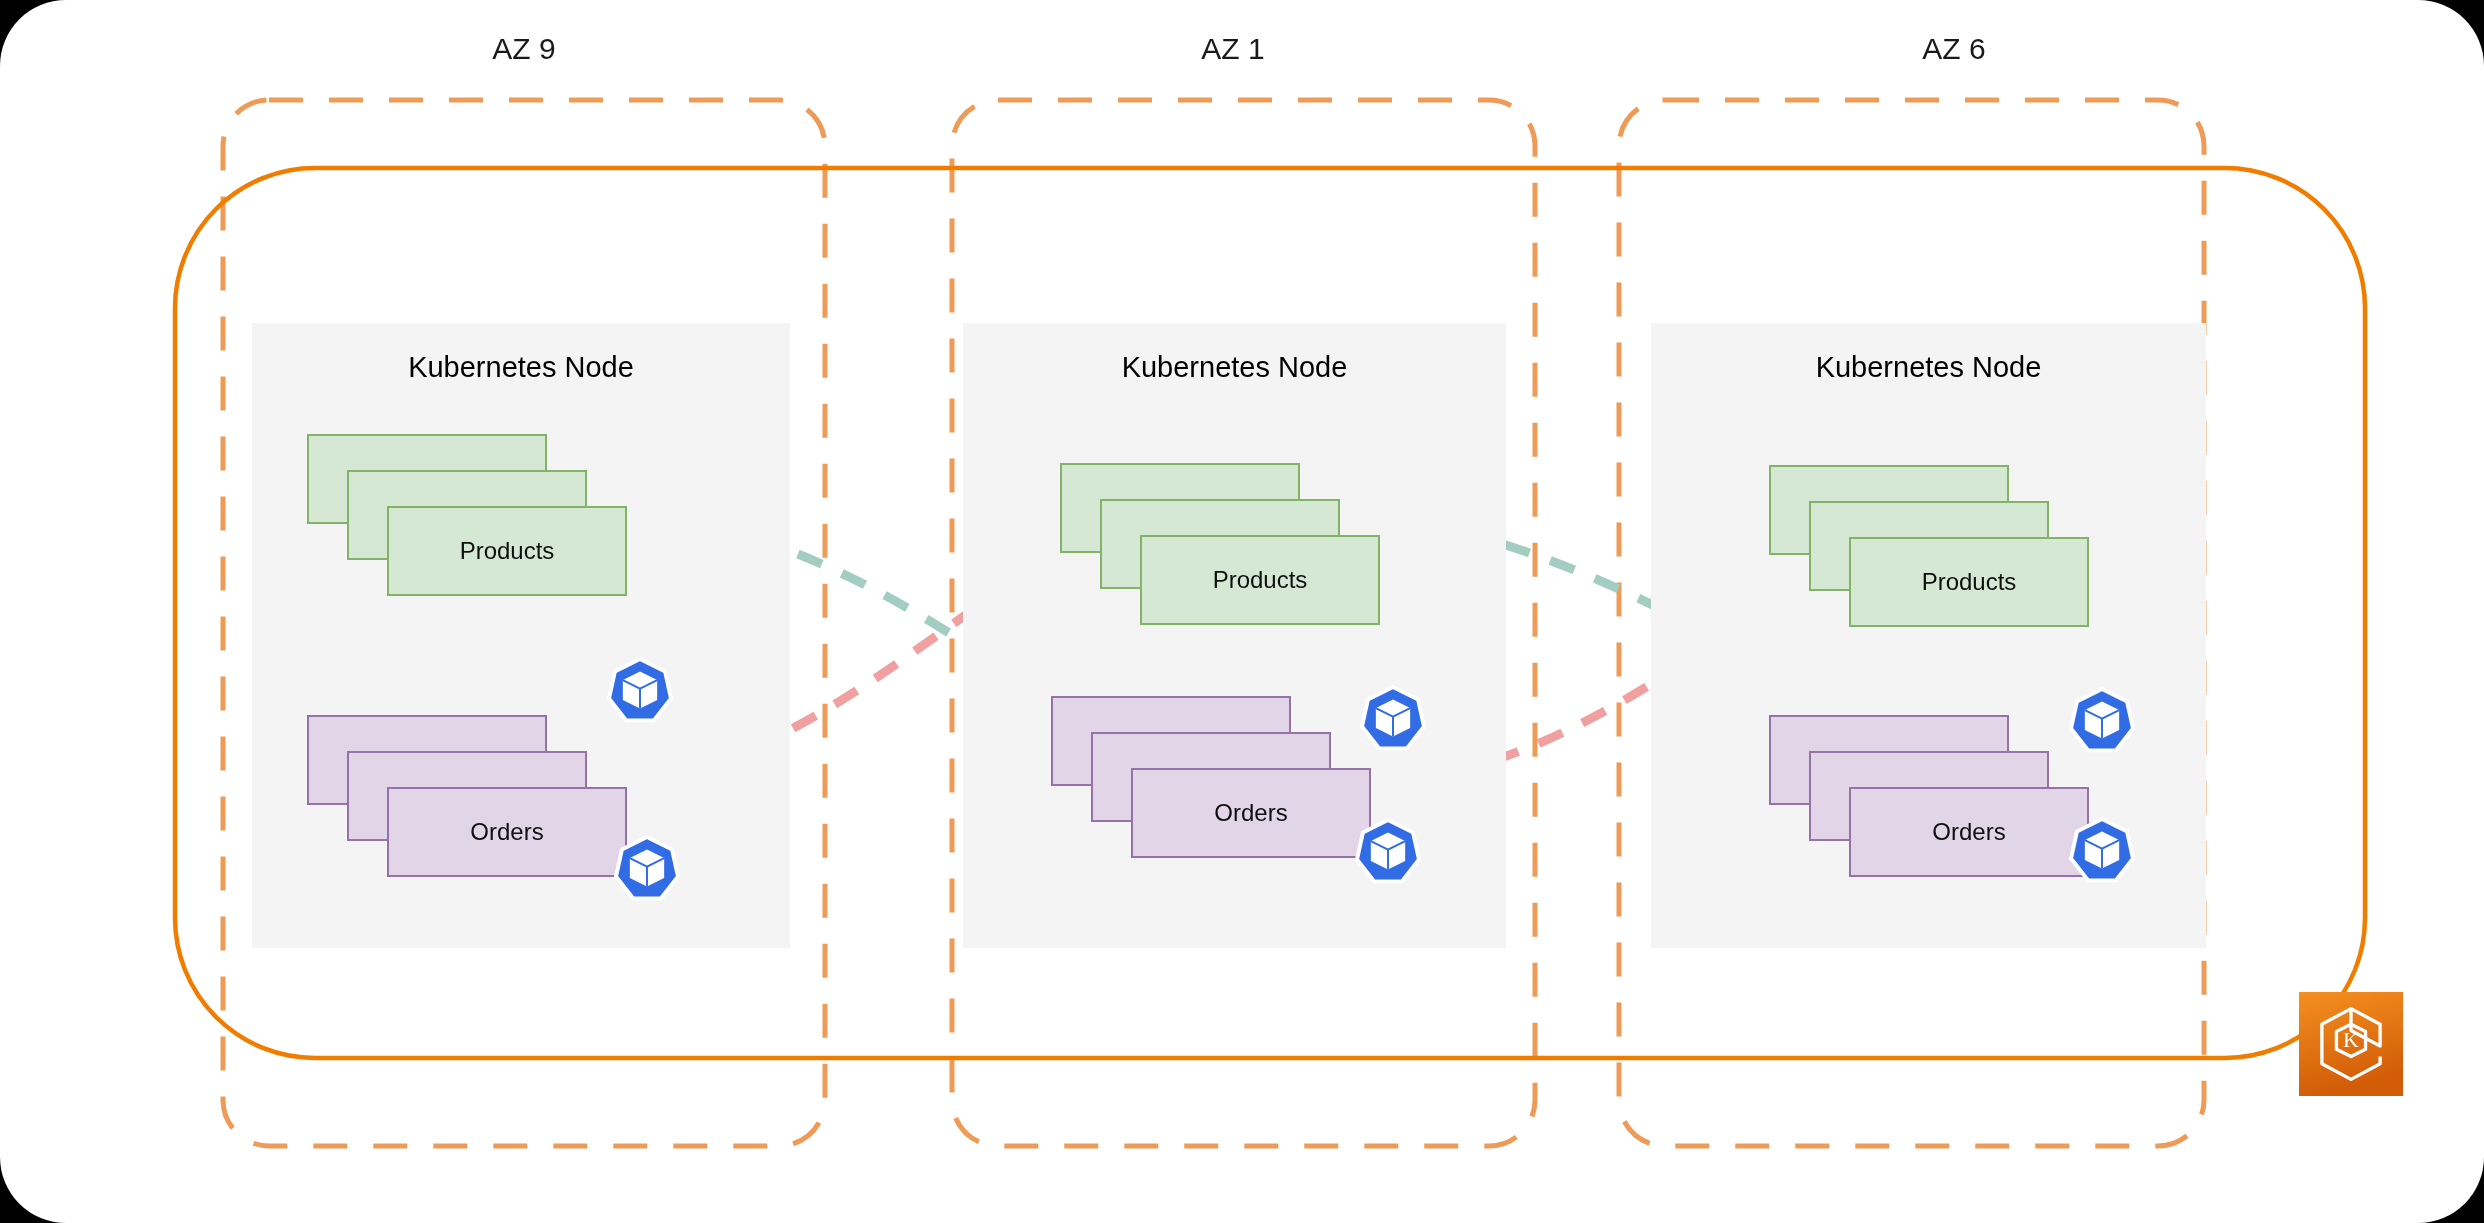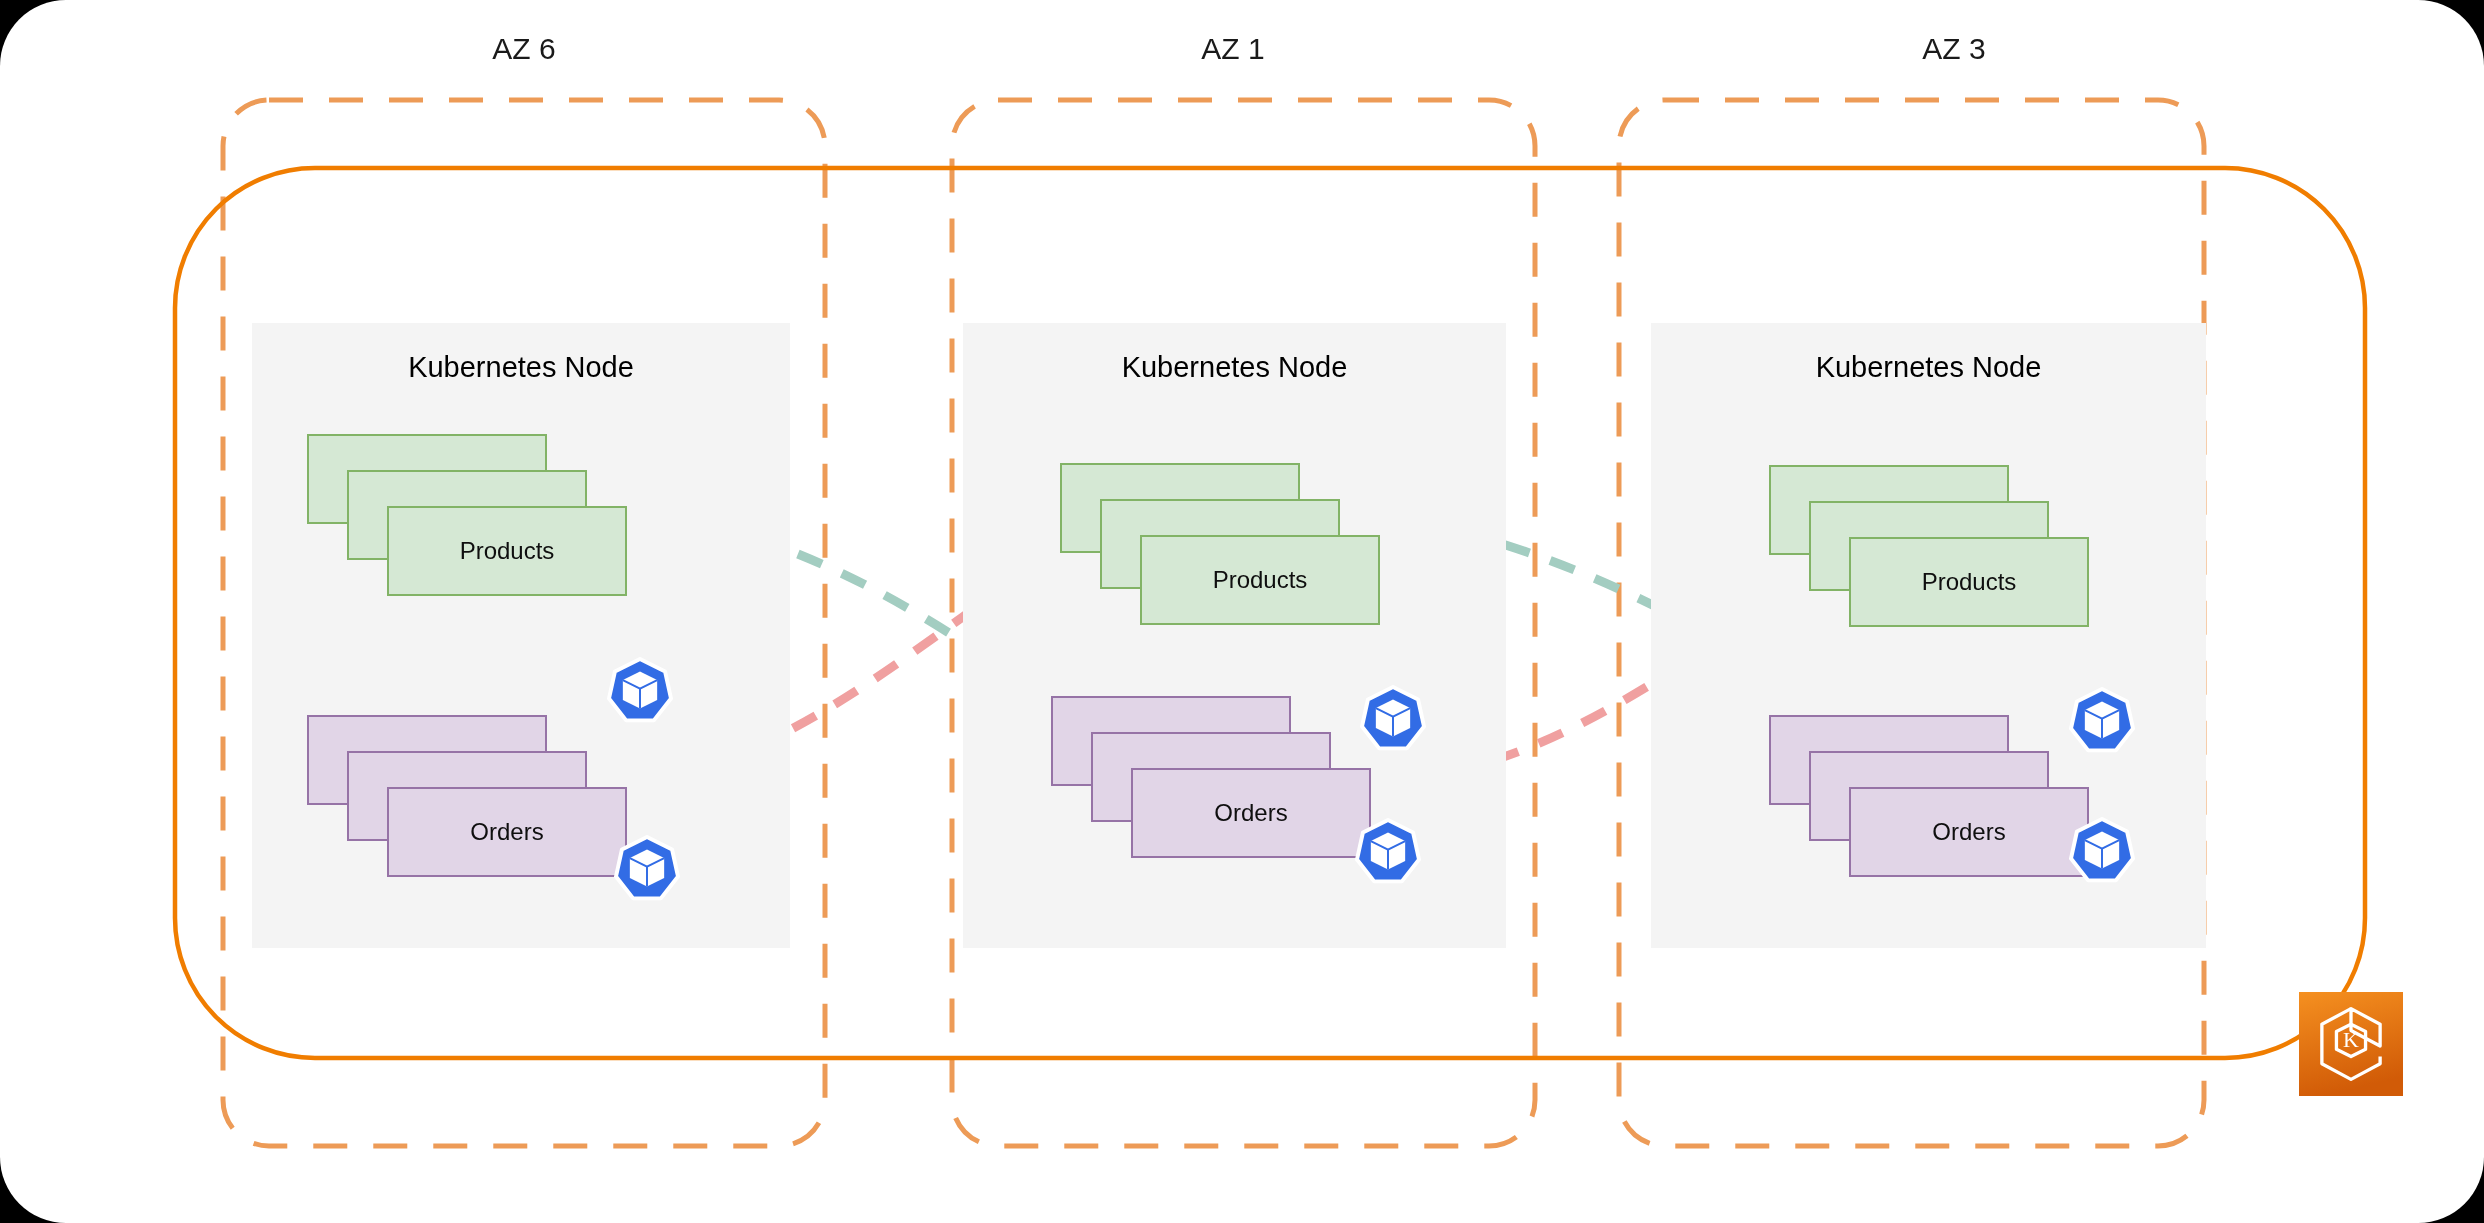--- a/index.html
+++ b/index.html
@@ -129,23 +129,23 @@
       <path d="M 660 513 C 840 548, 960 640, 1068 712" stroke="#a3cdc1" marker-end="url(#arrow-green)"></path>
 
       <path d="M 612 789 C 790 766, 920 640, 1045 560" stroke="#f0a0a0" marker-end="url(#arrow-red)"></path>
 
       <path d="M 1412 520 C 1600 560, 1740 650, 1852 722" stroke="#a3cdc1" marker-end="url(#arrow-green)"></path>
 
       <path d="M 1400 780 C 1570 763, 1690 650, 1844 565" stroke="#f0a0a0" marker-end="url(#arrow-red)"></path>
     </g>
   </svg>
 
-  <div class="az-label" style="left:524px; top:32px;">AZ 6</div>
+  <div class="az-label" style="left:524px; top:32px;">AZ 9</div>
   <div class="az-label" style="left:1233px; top:32px;">AZ 1</div>
-  <div class="az-label" style="left:1954px; top:32px;">AZ 3</div>
+  <div class="az-label" style="left:1954px; top:32px;">AZ 6</div>
 
   <div class="node-panel" style="left:252px; top:323px; width:538px; height:625px;">
     <div class="node-title">Kubernetes Node</div>
 
     <div class="pod-card green" style="left:55px;  top:111px; width:240px; height:90px;"></div>
     <div class="pod-card green" style="left:95px;  top:147px; width:240px; height:90px;"></div>
     <div class="pod-card green" style="left:135px; top:183px; width:240px; height:90px;">
       <span class="pod-label">Products</span>
     </div>
     <svg class="k8s-badge" style="left:355px; top:334px;" viewBox="0 0 100 100">

